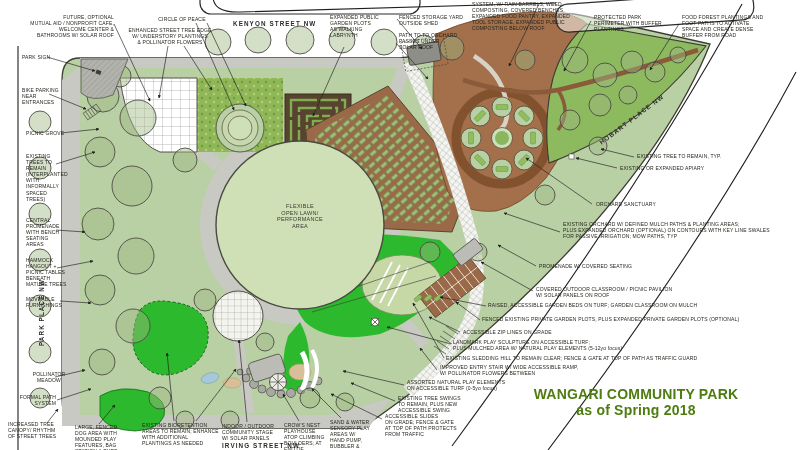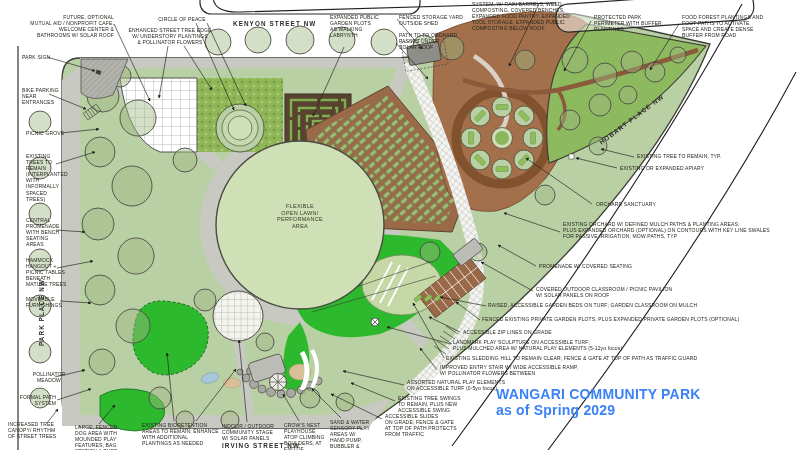--- a/index.html
+++ b/index.html
@@ -7,22 +7,22 @@
           font-family:"Liberation Sans",sans-serif;}
   #plan-svg{position:absolute;left:0;top:0;}
   .ann{position:absolute;font-size:5px;line-height:6.1px;letter-spacing:.15px;
        color:var(--label_ink,#26261f);white-space:pre-line;}
   .ta-r{text-align:right}.ta-c{text-align:center}
   .street{position:absolute;font-size:6.3px;letter-spacing:1.1px;color:#2a2a28;font-weight:bold;white-space:nowrap;}
   .rot-hobart{transform:rotate(-37deg);transform-origin:0 0;}
   .rot-vert{transform:rotate(-90deg);transform-origin:0 0;}
   .lawn-label{position:absolute;left:255px;top:203px;width:90px;text-align:center;
        font-size:5.5px;line-height:6.6px;letter-spacing:.3px;color:#3a3a30;white-space:pre-line;}
-  .title{position:absolute;right:24px;top:387px;width:280px;text-align:left;
-       font-size:14px;line-height:15.5px;font-weight:bold;color:#3b82f6;letter-spacing:.2px;}
+  .title{position:absolute;right:24px;top:387px;width:280px;text-align:center;
+       font-size:14px;line-height:15.5px;font-weight:bold;color:#4d7c0f;letter-spacing:.2px;}
   .tree{fill:rgba(160,185,130,.45);stroke:#4c4c45;stroke-width:.9;}
   .curb{stroke:#1f1f1f;stroke-width:1.1;fill:none;}
   .ldr{stroke:#1f1f1f;stroke-width:.65;fill:none;}
   .c-park{fill:var(--park_green,#b9cfa4);}
   .c-turf{fill:var(--turf_green,#2db92d);}
   .c-brown{fill:var(--orchard_brown,#9a6a48);}
   .c-path{fill:var(--path_gray,#c8c9c2);}
 </style>
 </head>
 <body>
@@ -449,16 +449,16 @@
 <div class="street rot-vert" style="left:38px;top:346px">PARK PLACE NW</div>
 <div class="street" style="left:222px;top:442px">IRVING STREET NW</div>
 
 <div class="lawn-label">FLEXIBLE
 OPEN LAWN/
 PERFORMANCE
 AREA</div>
 
 <div class="title">
   <div>WANGARI COMMUNITY PARK</div>
-  <div>as of Spring 2029</div>
+  <div>as of Spring 2018</div>
 </div>
 
 </div>
 
 </body></html>

